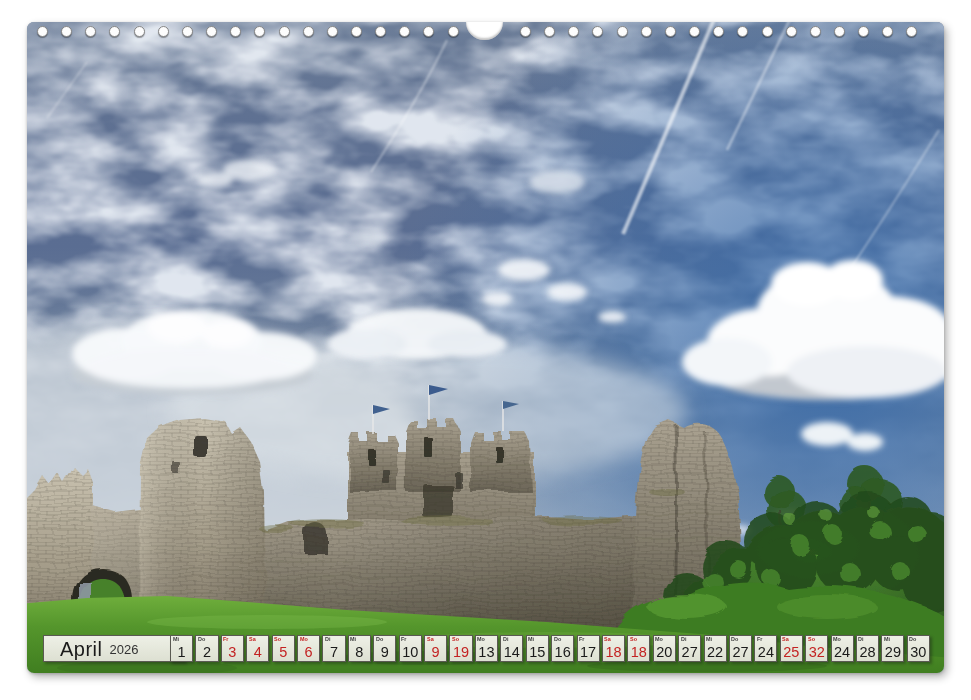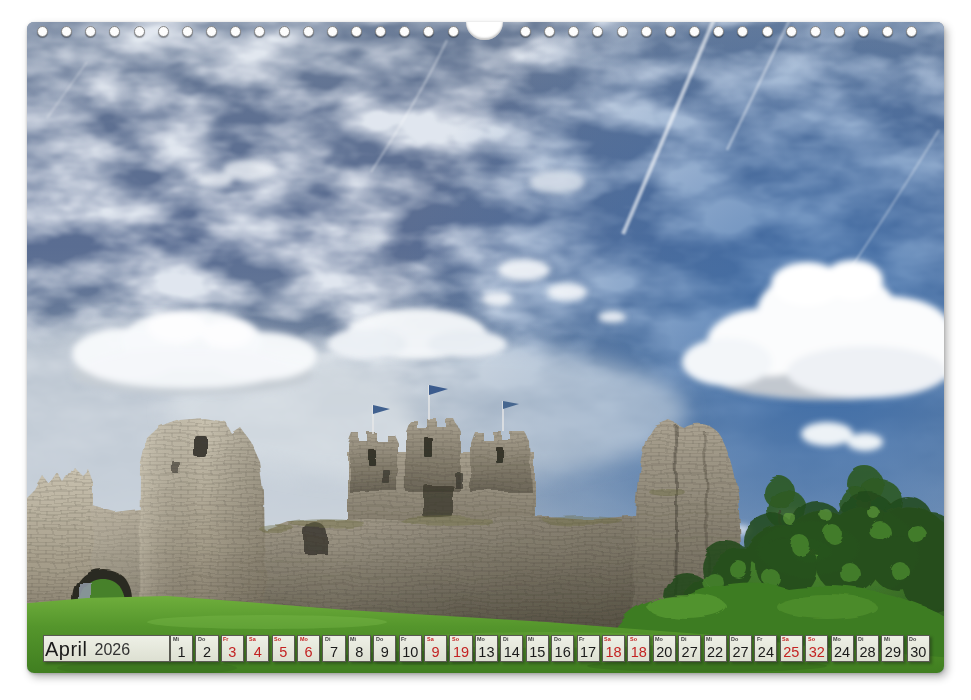--- a/index.html
+++ b/index.html
@@ -15,23 +15,23 @@
   .hole{position:absolute;top:4px;width:9px;height:9px;border-radius:50%;
         background:#fdfdfd;border:1.4px solid #868686;box-shadow:0 1px 1px rgba(0,0,0,.35);z-index:6;}
   .notch{position:absolute;top:0;left:439px;width:37px;height:18px;background:#ffffff;
          border-radius:0 0 19px 19px;z-index:7;box-shadow:inset 0 -2px 2px rgba(90,90,90,.35);}
 
   
   .strip{position:absolute;left:0;top:612px;width:917px;height:29px;z-index:5;}
   .month-label{position:absolute;left:16px;top:1px;width:124px;height:25px;
          background:linear-gradient(#eef0e6,#dde0d2);border:1px solid var(--cellborder);
          box-shadow:1.5px 2px 2.5px rgba(20,20,20,.35);
-         display:flex;align-items:center;padding-left:1px;gap:7px;}
+         display:flex;align-items:center;padding-left:16px;gap:7px;}
   .month-label .month{font-size:20px;line-height:1;color:#1b1b1b;letter-spacing:.5px;}
-  .month-label .year{font-size:16px;line-height:1;color:#333;position:relative;top:1px;}
+  .month-label .year{font-size:13px;line-height:1;color:#333;position:relative;top:1px;}
   .days{position:absolute;left:143px;top:1px;width:760px;height:27px;display:flex;gap:2.3px;}
   .cell{flex:1;position:relative;background:linear-gradient(#eef0e6,#dde0d2);
         border:1px solid var(--cellborder);box-shadow:1.5px 2px 2.5px rgba(20,20,20,.35);}
   .cell .wd{position:absolute;top:0;left:1.5px;font-size:8px;transform:scale(.68);
         transform-origin:0 0;color:#3c3c3c;font-weight:bold;white-space:nowrap;}
   .cell .num{position:absolute;bottom:1px;left:0;right:0;text-align:center;
         font-size:14.5px;color:#1a1a1a;}
   .cell .red{color:var(--red);}
 </style>
 </head>

